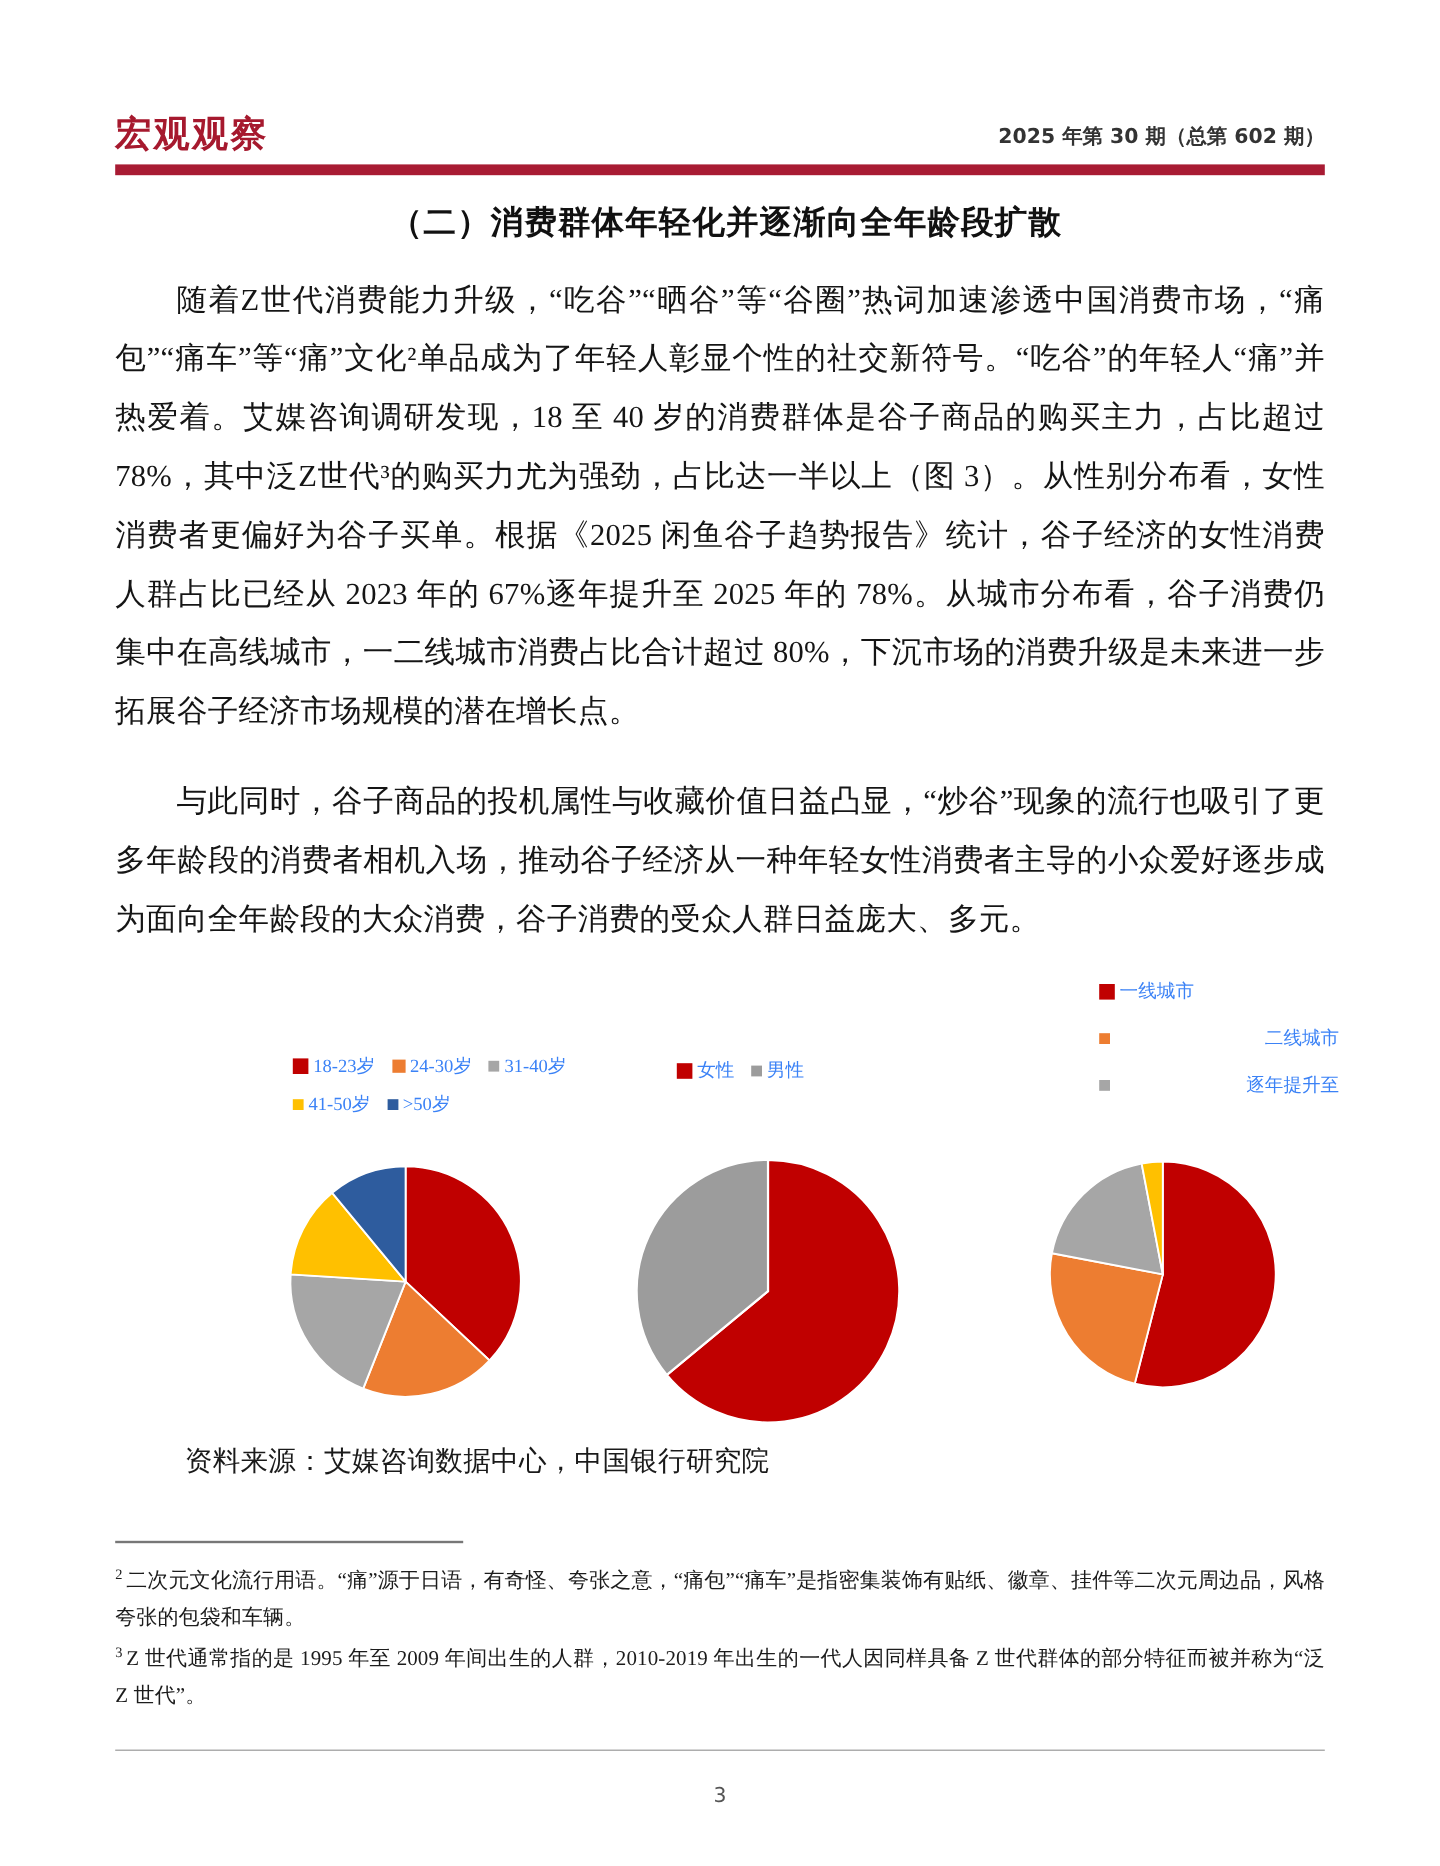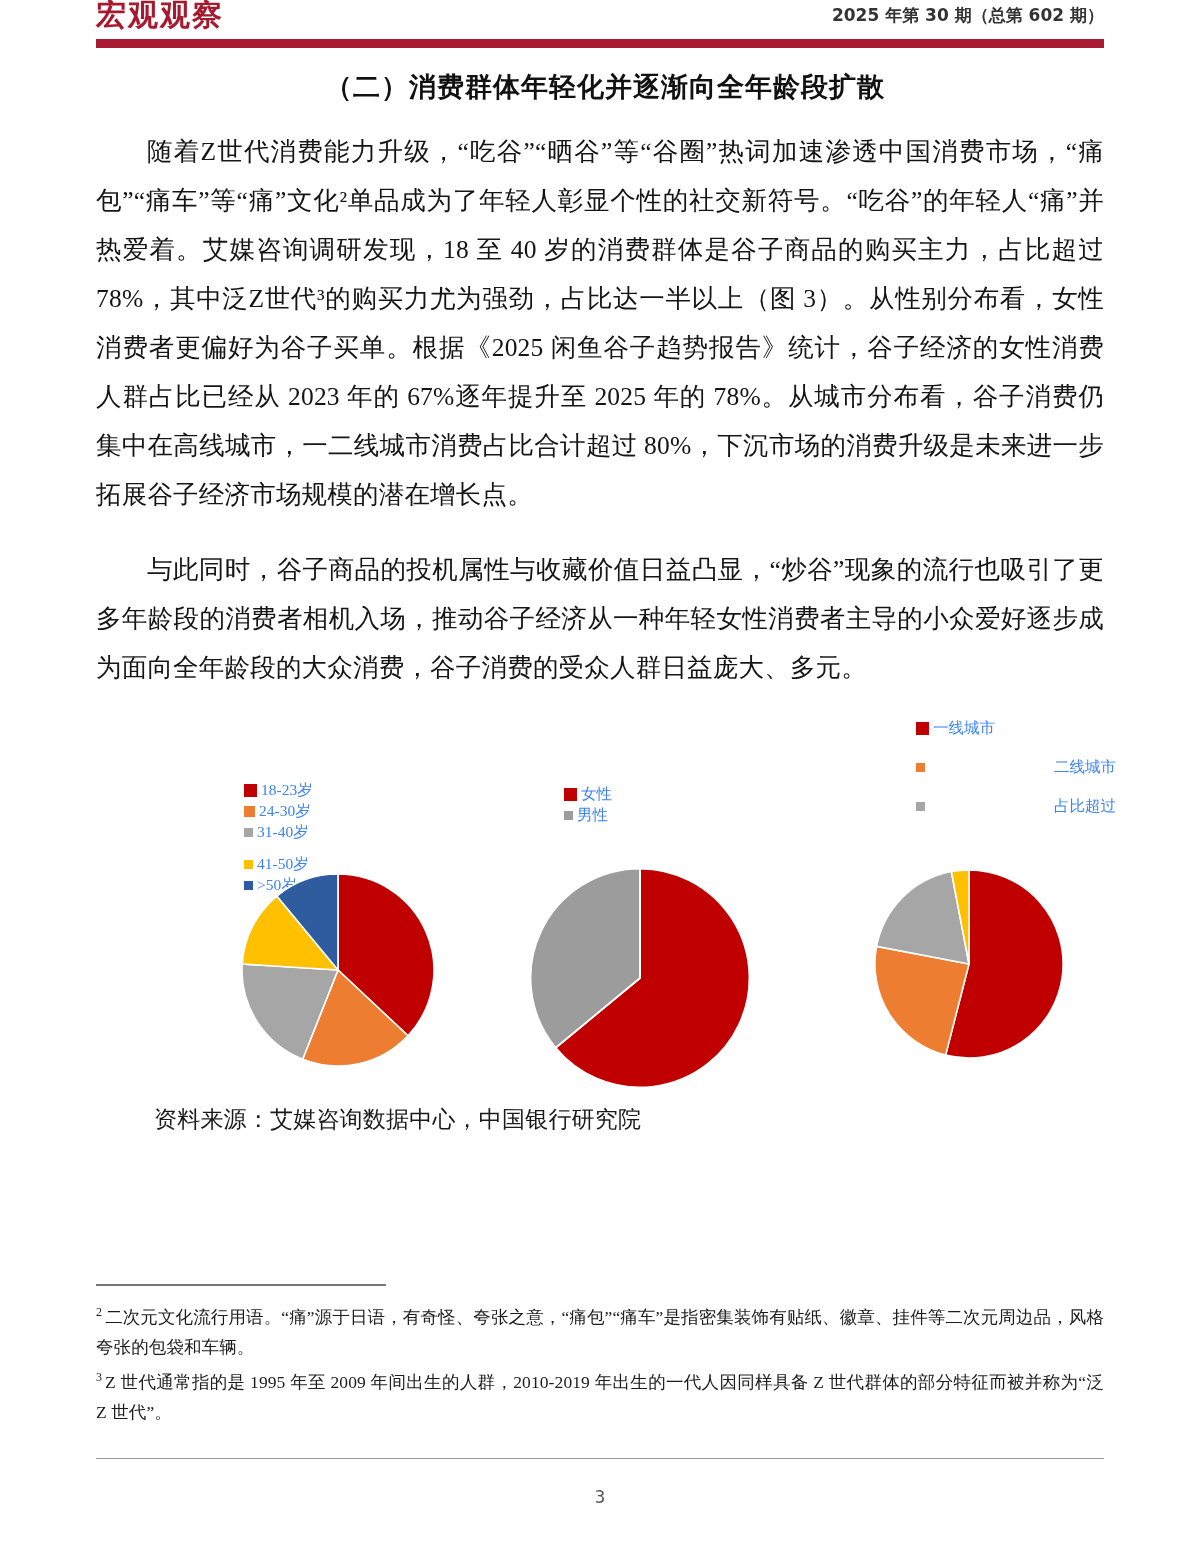--- a/index.html
+++ b/index.html
@@ -18,20 +18,21 @@
   .page {
     width: 1200px;
     height: 1555px;
     position: relative;
     box-sizing: border-box;
     padding: 0 96px;
   }
 
   
   .header {
+    padding-top: 98px;
     display: flex;
     align-items: flex-end;
     justify-content: space-between;
   }
   .header-title {
     font-family: "DejaVu Sans", sans-serif;
     font-size: 30px;
     font-weight: bold;
     color: #a6192e;
     letter-spacing: 2px;
@@ -104,23 +105,23 @@
   .chart-3 { left: 690px; width: 330px; }
 
   
   .legend {
     font-family: Liberation Serif, serif;
     font-size: 15.5px;
     color: #3b82f6;
   }
   .legend-row {
     display: flex;
-    align-items: flex-start;
+    align-items: flex-end;
+    gap: 14px;
     flex-wrap: wrap;
-    flex-direction: column;
   }
   .legend-item {
     display: inline-flex;
     align-items: center;
     white-space: nowrap;
   }
   .legend-swatch {
     display: inline-block;
     width: 11px;
     height: 11px;
@@ -302,21 +303,21 @@
           <span class="legend-item">
             <span class="legend-swatch big" style="background:#C00000"></span>
             <span>一线城市</span>
           </span>
           <span class="legend-item">
             <span class="legend-swatch small" style="background:#ED7D31"></span>
             <span>二线城市</span>
           </span>
           <span class="legend-item">
             <span class="legend-swatch small" style="background:#A6A6A6"></span>
-            <span>占比超过</span>
+            <span>逐年提升至</span>
           </span>
         </div>
 
         <div class="pie-wrap pie-3">
           <svg width="196" height="196" viewBox="0 0 200 200">
             <g id="pie-city-slices">
                 <path d="M 100 100 L 100.00 4.00 A 96 96 0 1 1 76.13 192.98 Z" fill="#C00000" stroke="#ffffff" stroke-width="1.6"></path>
                 <path d="M 100 100 L 76.13 192.98 A 96 96 0 0 1 5.70 82.01 Z" fill="#ED7D31" stroke="#ffffff" stroke-width="1.6"></path>
                 <path d="M 100 100 L 5.70 82.01 A 96 96 0 0 1 82.01 5.70 Z" fill="#A6A6A6" stroke="#ffffff" stroke-width="1.6"></path>
                 <path d="M 100 100 L 82.01 5.70 A 96 96 0 0 1 100.00 4.00 Z" fill="#FFC000" stroke="#ffffff" stroke-width="1.6"></path>

